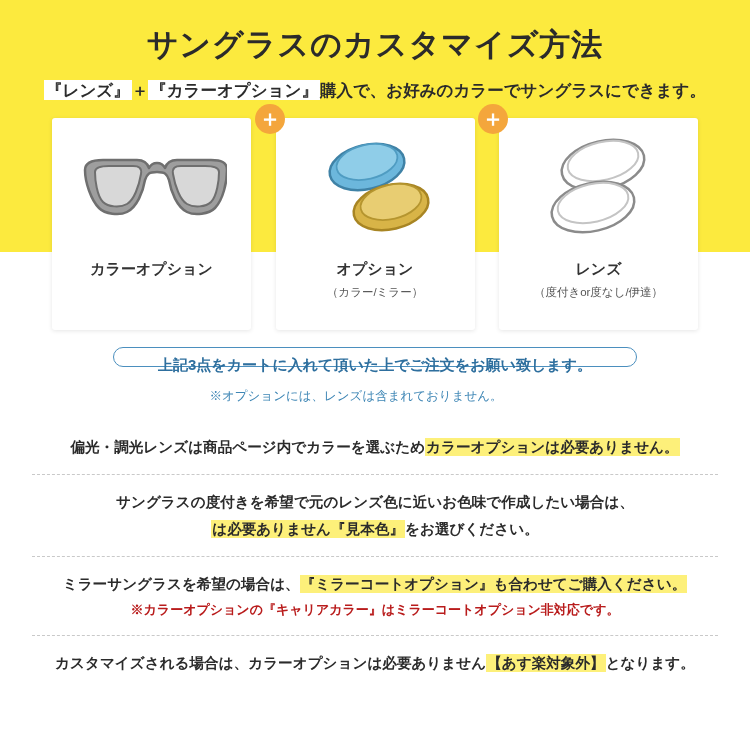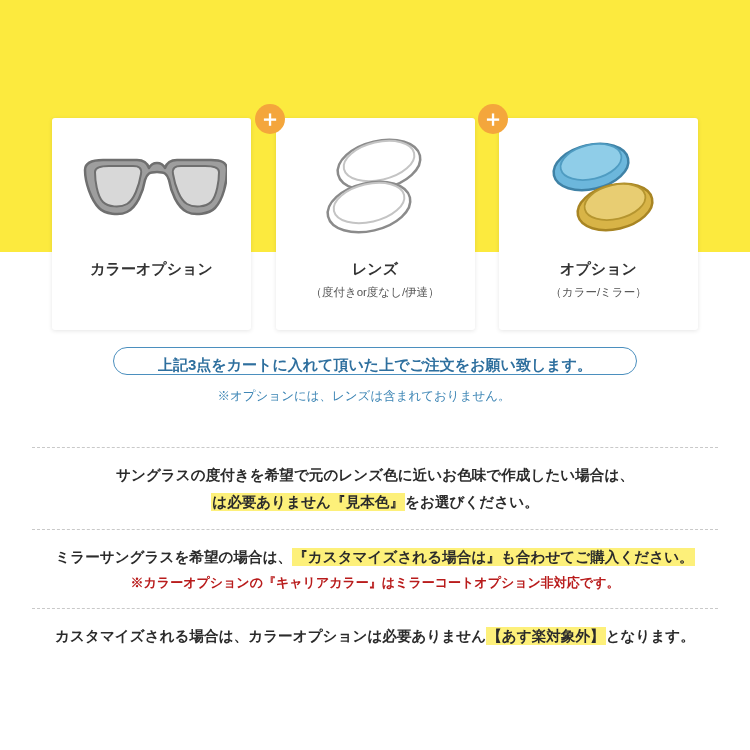--- a/index.html
+++ b/index.html
@@ -106,33 +106,33 @@
     text-align: center;
   }
   .plus.p1 { left: 255px; }
   .plus.p2 { left: 478px; }
   
   .pill {
     position: absolute;
     left: 113px;
     top: 347px;
     width: 524px;
-    height: 28px;
+    height: 20px;
     border: 1.5px solid #4b8fbe;
     border-radius: 17px;
     color: #2e6f9e;
     font-size: 15px;
     font-weight: bold;
     text-align: center;
     line-height: 34px;
     box-sizing: border-box;
   }
   .note-small {
     position: absolute;
-    left: 8px;
+    left: 0;
     top: 388px;
     width: 712px;
     text-align: center;
     font-size: 12.5px;
     color: #3e86b5;
   }
   
   .notes {
     position: absolute;
     left: 30px;
@@ -167,87 +167,96 @@
   
   svg { display: block; }
 </style>
 </head>
 <body>
 
 <div id="page">
 
   <div class="band"></div>
 
+  <div class="band-inner">
+    <div class="title">サングラスのカスタマイズ方法</div>
+    <div class="subtitle">
+      <span class="hl-white">『レンズ』</span><span>＋</span><span class="hl-white">『カラーオプション』</span><span>購入で、お好みのカラーでサングラスにできます。</span>
+    </div>
+  </div>
 
   <div class="cards">
 
     <div class="card">
       <div class="card-art">
         <svg width="150" height="72" viewBox="0 0 150 72">
           <path d="M8 18 C8 10 16 8 26 8 L60 8 C66 8 70 10 72 16 C74 12 76 11 80 11 C84 11 86 12 88 16 C90 10 94 8 100 8 L134 8 C144 8 150 10 150 18 C150 30 146 48 138 56 C132 62 118 64 110 60 C100 55 94 40 92 28 C90 22 88 20 80 20 C72 20 70 22 68 28 C66 40 60 55 50 60 C42 64 28 62 22 56 C14 48 8 30 8 18 Z" fill="#9e9e9e" stroke="#6f6f6f" stroke-width="2.5" stroke-linejoin="round"></path>
           <path d="M18 20 C18 15 24 14 32 14 L56 14 C62 14 65 16 64 22 C62 34 57 48 50 52 C43 56 31 55 26 50 C20 44 18 28 18 20 Z" fill="#d8d8d8" stroke="#6f6f6f" stroke-width="2"></path>
           <path d="M96 22 C95 16 98 14 104 14 L128 14 C136 14 142 15 142 20 C142 28 140 44 134 50 C129 55 117 56 110 52 C103 48 98 34 96 22 Z" fill="#d8d8d8" stroke="#6f6f6f" stroke-width="2"></path>
         </svg>
       </div>
       <div class="card-label">カラーオプション</div>
       <div class="card-sub"></div>
+    </div>
+
+    <div class="card">
+      <div class="card-art">
+        <svg width="140" height="110" viewBox="0 0 140 110">
+          <ellipse cx="62" cy="34" rx="38" ry="22" transform="rotate(-13 62 34)" fill="#6cb7dc" stroke="#3f82a6" stroke-width="2.5"></ellipse>
+          <ellipse cx="62" cy="29" rx="31" ry="17" transform="rotate(-13 62 29)" fill="#8fcde8" stroke="#4f9cc2" stroke-width="1.8"></ellipse>
+          <ellipse cx="86" cy="74" rx="38" ry="22" transform="rotate(-13 86 74)" fill="#d8b447" stroke="#a88523" stroke-width="2.5"></ellipse>
+          <ellipse cx="86" cy="69" rx="31" ry="17" transform="rotate(-13 86 69)" fill="#e8cd72" stroke="#b5952f" stroke-width="1.8"></ellipse>
+        </svg>
+      </div>
+      <div class="card-label">オプション</div>
+      <div class="card-sub">（カラー/ミラー）</div>
     </div>
 
     <div class="card">
       <div class="card-art">
         <svg width="140" height="110" viewBox="0 0 140 110">
           <ellipse cx="74" cy="32" rx="42" ry="24" transform="rotate(-13 74 32)" fill="#ffffff" stroke="#8b8b8b" stroke-width="2.5"></ellipse>
           <ellipse cx="74" cy="28" rx="36" ry="19" transform="rotate(-13 74 28)" fill="#ffffff" stroke="#c4c4c4" stroke-width="2"></ellipse>
           <ellipse cx="64" cy="74" rx="42" ry="24" transform="rotate(-13 64 74)" fill="#ffffff" stroke="#8b8b8b" stroke-width="2.5"></ellipse>
           <ellipse cx="64" cy="70" rx="36" ry="19" transform="rotate(-13 64 70)" fill="#ffffff" stroke="#c4c4c4" stroke-width="2"></ellipse>
         </svg>
       </div>
       <div class="card-label">レンズ</div>
       <div class="card-sub">（度付きor度なし/伊達）</div>
     </div>
-
-    <div class="card">
-      <div class="card-art">
-        <svg width="140" height="110" viewBox="0 0 140 110">
-          <ellipse cx="62" cy="34" rx="38" ry="22" transform="rotate(-13 62 34)" fill="#6cb7dc" stroke="#3f82a6" stroke-width="2.5"></ellipse>
-          <ellipse cx="62" cy="29" rx="31" ry="17" transform="rotate(-13 62 29)" fill="#8fcde8" stroke="#4f9cc2" stroke-width="1.8"></ellipse>
-          <ellipse cx="86" cy="74" rx="38" ry="22" transform="rotate(-13 86 74)" fill="#d8b447" stroke="#a88523" stroke-width="2.5"></ellipse>
-          <ellipse cx="86" cy="69" rx="31" ry="17" transform="rotate(-13 86 69)" fill="#e8cd72" stroke="#b5952f" stroke-width="1.8"></ellipse>
-        </svg>
-      </div>
-      <div class="card-label">オプション</div>
-      <div class="card-sub">（カラー/ミラー）</div>
-    </div>
   </div>
 
   <div class="plus p1">＋</div>
   <div class="plus p2">＋</div>
 
   <div class="pill">上記3点をカートに入れて頂いた上でご注文をお願い致します。</div>
   <div class="note-small">※オプションには、レンズは含まれておりません。</div>
 
   <div class="notes">
 
     <div class="note-row">
+      <div class="note-line">
+        <span>偏光・調光レンズは商品ページ内でカラーを選ぶため</span><span class="hl">カラーオプションは必要ありません。</span>
+      </div>
     </div>
     <div class="divider"></div>
 
     <div class="note-row">
       <div class="note-line">
         <span>サングラスの度付きを希望で元のレンズ色に近いお色味で作成したい場合は、</span>
       </div>
       <div class="note-line">
         <span class="hl">は必要ありません『見本色』</span><span>をお選びください。</span>
       </div>
     </div>
     <div class="divider"></div>
 
     <div class="note-row">
       <div class="note-line">
-        <span>ミラーサングラスを希望の場合は、</span><span class="hl">『カスタマイズされる場合は』も合わせてご購入ください。</span>
+        <span>ミラーサングラスを希望の場合は、</span><span class="hl">『ミラーコートオプション』も合わせてご購入ください。</span>
       </div>
       <div class="note-line sub">
         <span>※カラーオプションの『キャリアカラー』はミラーコートオプション非対応です。</span>
       </div>
     </div>
     <div class="divider"></div>
 
     <div class="note-row">
       <div class="note-line">
         <span>カスタマイズされる場合は、カラーオプションは必要ありません</span><span class="hl">【あす楽対象外】</span><span>となります。</span>

